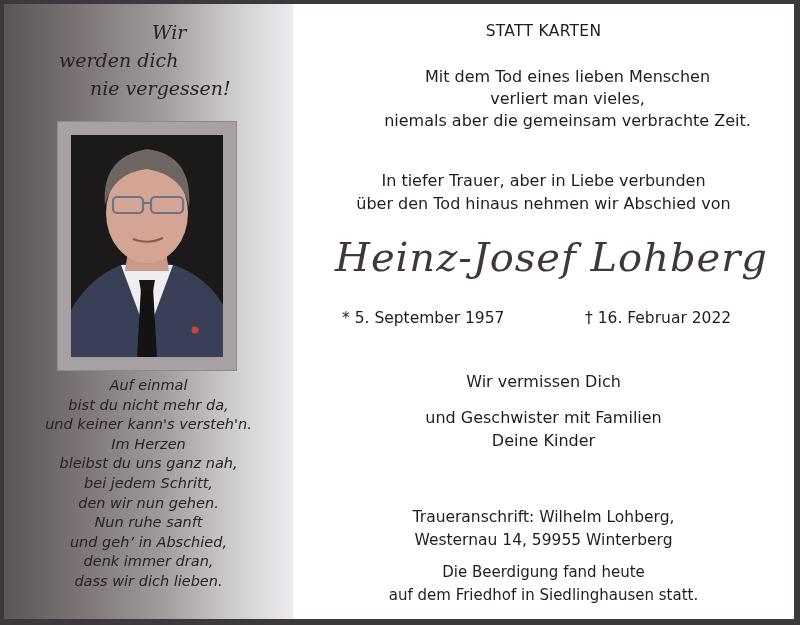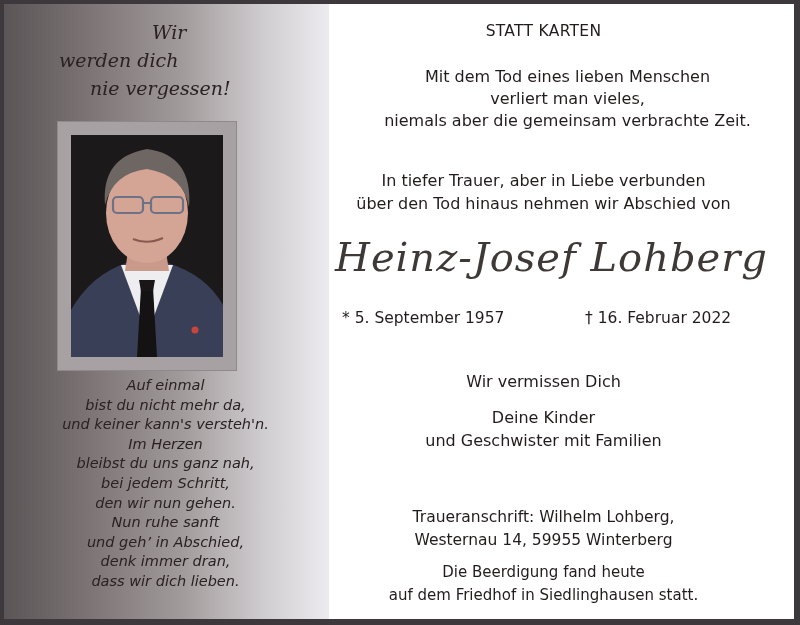--- a/index.html
+++ b/index.html
@@ -1,27 +1,27 @@
 <!DOCTYPE html>
 <html><head>
 <meta charset="utf-8">
 <style>
   html, body { margin: 0; padding: 0; }
   body { width: 800px; height: 625px; background: #3d383b; position: relative; overflow: hidden; font-family: "DejaVu Sans", sans-serif; }
   .frame { position: absolute; left: 4px; top: 4px; width: 790px; height: 615px; background: #ffffff; overflow: hidden; }
   .left-panel { position: absolute; left: 0; top: 0; width: 289px; height: 615px;
-    background: linear-gradient(to right, #5b5557 0%, #7a7273 25%, #a29b9c 55%, #d0cdd0 80%, #ecebef 100%); padding-left: 36px; }
+    background: linear-gradient(to right, #5b5557 0%, #7a7273 25%, #a29b9c 55%, #d0cdd0 80%, #ecebef 100%); }
   .script { font-family: "DejaVu Serif", serif; font-style: italic; color: #2a2122; }
   .motto { position: absolute; left: 0; top: 14px; width: 289px; font-size: 19px; line-height: 28px; }
   .motto .l1 { position: absolute; left: 148px; top: 0; }
   .motto .l2 { position: absolute; left: 55px; top: 28px; }
   .motto .l3 { position: absolute; left: 86px; top: 56px; }
   .photo-frame { position: absolute; left: 53px; top: 117px; width: 180px; height: 250px; background: #a7a1a4; box-shadow: inset 0 0 0 1px #8f898c; }
   .photo { position: absolute; left: 14px; top: 14px; width: 152px; height: 222px; background: #1d1a1c; overflow: hidden; }
-  .poem { position: absolute; left: 0; top: 372px; width: 289px; text-align: center; font-family: "DejaVu Sans", sans-serif; font-style: italic; font-size: 14.5px; line-height: 19.6px; color: #2a2122; margin-left: 17px; }
+  .poem { position: absolute; left: 0; top: 372px; width: 289px; text-align: center; font-family: "DejaVu Sans", sans-serif; font-style: italic; font-size: 14.5px; line-height: 19.6px; color: #2a2122; }
   .poem div { white-space: nowrap; }
   .right { position: absolute; left: 289px; top: 0; width: 501px; height: 503px; text-align: center; color: #231c1d; font-family: "DejaVu Sans", sans-serif; }
   .abs { position: absolute; left: 0; width: 501px; white-space: nowrap; }
   .statt { top: 18px; font-size: 15.5px; letter-spacing: 0.3px; }
   .quote { top: 62px; font-size: 16px; line-height: 22px; padding-left: 24px; }
   .mourn { top: 165px; font-size: 16px; line-height: 23px; }
   .name { top: 230px; font-family: "DejaVu Serif", serif; font-style: italic; font-size: 40px; letter-spacing: 1px; color: #3e3836; padding-left: 8px; }
   .dates { top: 305px; font-size: 15.5px; }
   .dates .birth { position: absolute; left: 49px; }
   .dates .death { position: absolute; left: 292px; }
@@ -102,22 +102,22 @@
     <div class="abs name">Heinz-Josef Lohberg</div>
 
     <div class="abs dates">
       <span class="birth">*  5. September 1957</span>
       <span class="death">† 16. Februar 2022</span>
     </div>
 
     <div class="abs miss">Wir vermissen Dich</div>
 
     <div class="abs family">
+      <div>und Geschwister mit Familien</div>
       <div>Deine Kinder</div>
-      <div>und Geschwister mit Familien</div>
     </div>
 
     <div class="abs addr">
       <div>Traueranschrift: Wilhelm Lohberg,</div>
       <div>Westernau 14, 59955 Winterberg</div>
     </div>
 
     <div class="abs burial">
       <div>Die Beerdigung fand heute</div>
       <div>auf dem Friedhof in Siedlinghausen statt.</div>

